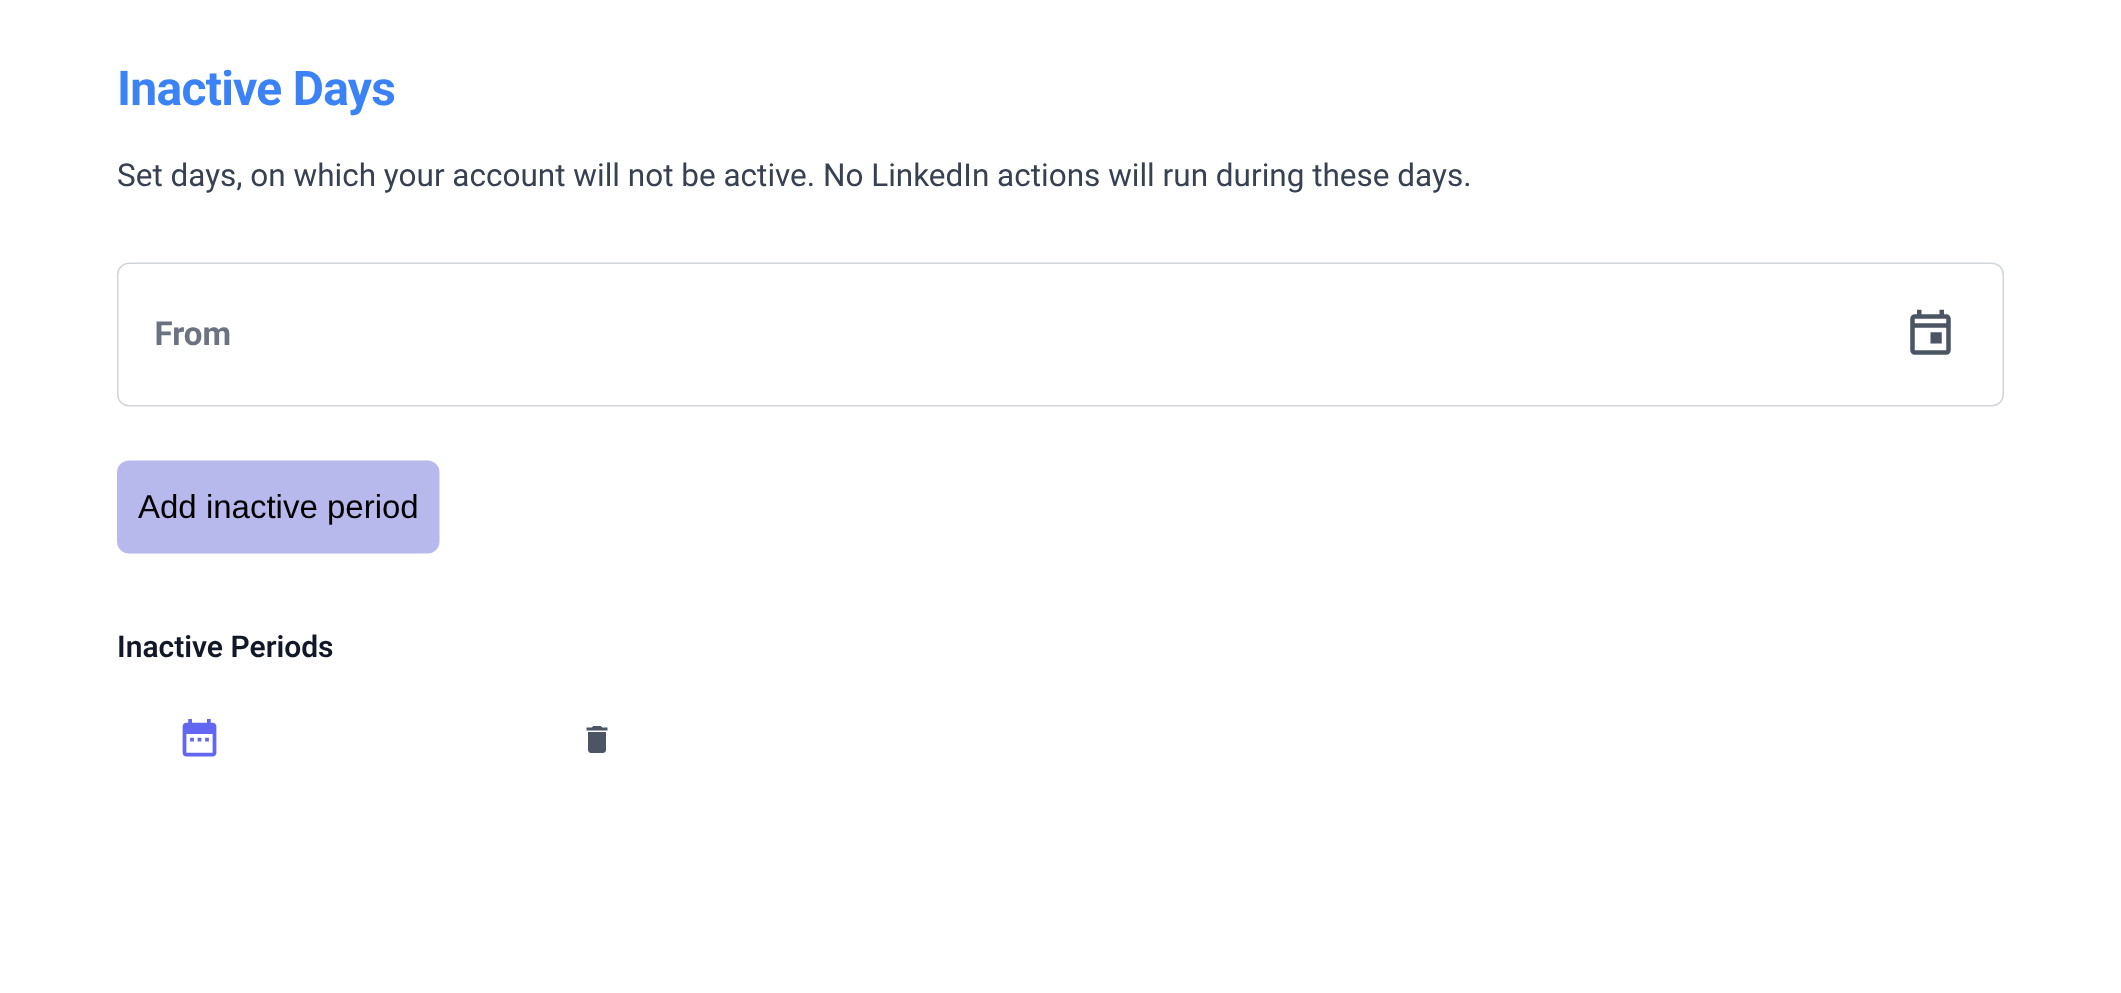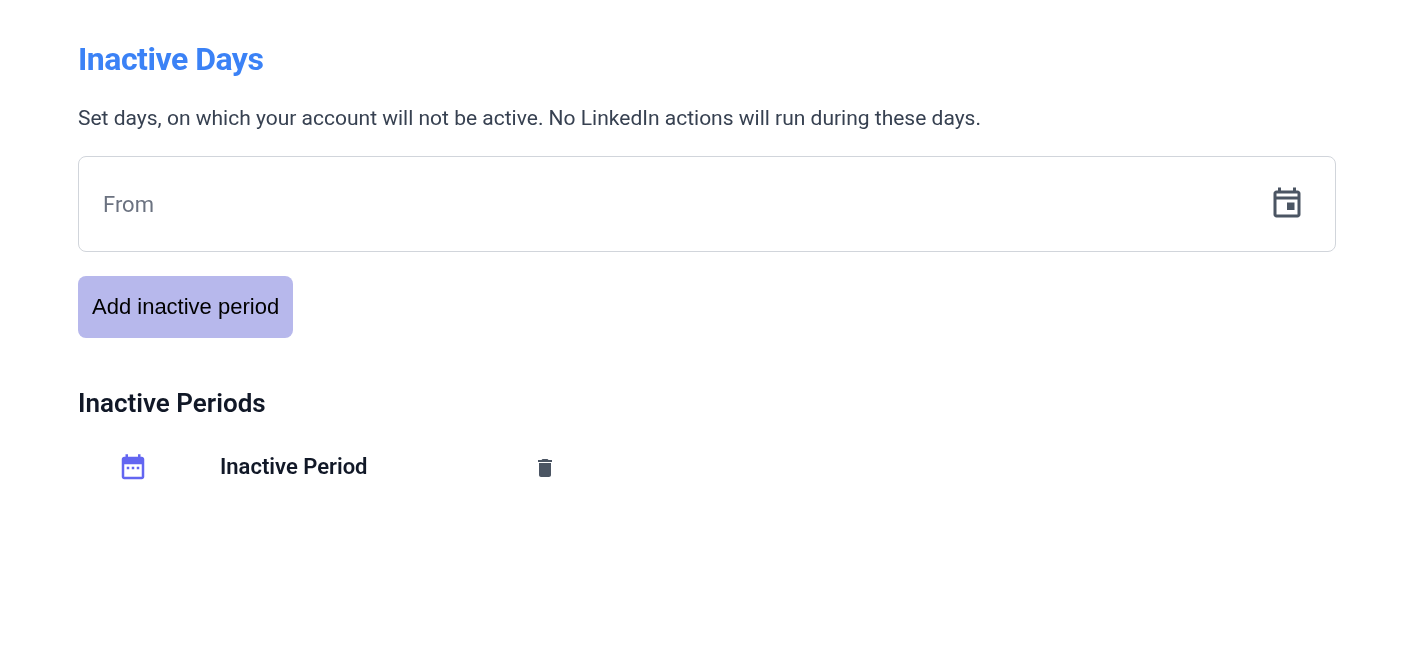--- a/index.html
+++ b/index.html
@@ -16,25 +16,26 @@
     .page-title {
       font-size: 32px;
       font-weight: 700;
       color: #3b82f6;
       letter-spacing: -0.5px;
       margin-bottom: 28px;
     }
     .page-description {
       font-size: 21px;
       color: #374151;
-      margin-bottom: 26px;
+      margin-bottom: 45px;
     }
     .fields-row {
       display: flex;
-      margin-bottom: 24px;
+      margin-bottom: 36px;
+      font-weight: bold;
     }
     .date-field {
       flex: 1;
       position: relative;
       display: flex;
       align-items: center;
       height: 96px;
       border: 1px solid #d1d5db;
       border-radius: 8px;
       padding: 0 24px;
@@ -65,21 +66,21 @@
       color: #000000;
       border: none;
       border-radius: 8px;
       font-size: 22px;
       font-weight: 500;
       padding: 18px 14px;
       cursor: pointer;
       margin-bottom: 50px;
     }
     .periods-title {
-      font-size: 26px;
+      font-size: 20px;
       font-weight: 600;
       color: #111827;
       margin-bottom: 30px;
     }
     .period-row {
       display: flex;
       align-items: center;
       padding: 0 0 0 40px;
     }
     .period-icon-wrap {
@@ -145,21 +146,20 @@
 
 <h2 class="periods-title">Inactive Periods</h2>
 
 <div class="period-row">
   <span class="period-icon-wrap">
     <svg viewBox="0 0 24 24">
       <path d="M19 3h-1V1h-2v2H8V1H6v2H5c-1.1 0-2 .9-2 2v14c0 1.1.9 2 2 2h14c1.1 0 2-.9 2-2V5c0-1.1-.9-2-2-2zm0 16H5V9h14v10zM7 11h2v2H7zm4 0h2v2h-2zm4 0h2v2h-2z"></path>
     </svg>
   </span>
   <div class="period-text">
-    <div class="period-label">Inactive Period</div>
   </div>
   <button class="delete-btn">
     <svg viewBox="0 0 24 24">
       <path d="M6 19c0 1.1.9 2 2 2h8c1.1 0 2-.9 2-2V7H6v12zM19 4h-3.5l-1-1h-5l-1 1H5v2h14V4z"></path>
     </svg>
   </button>
 </div>
 
 
 

